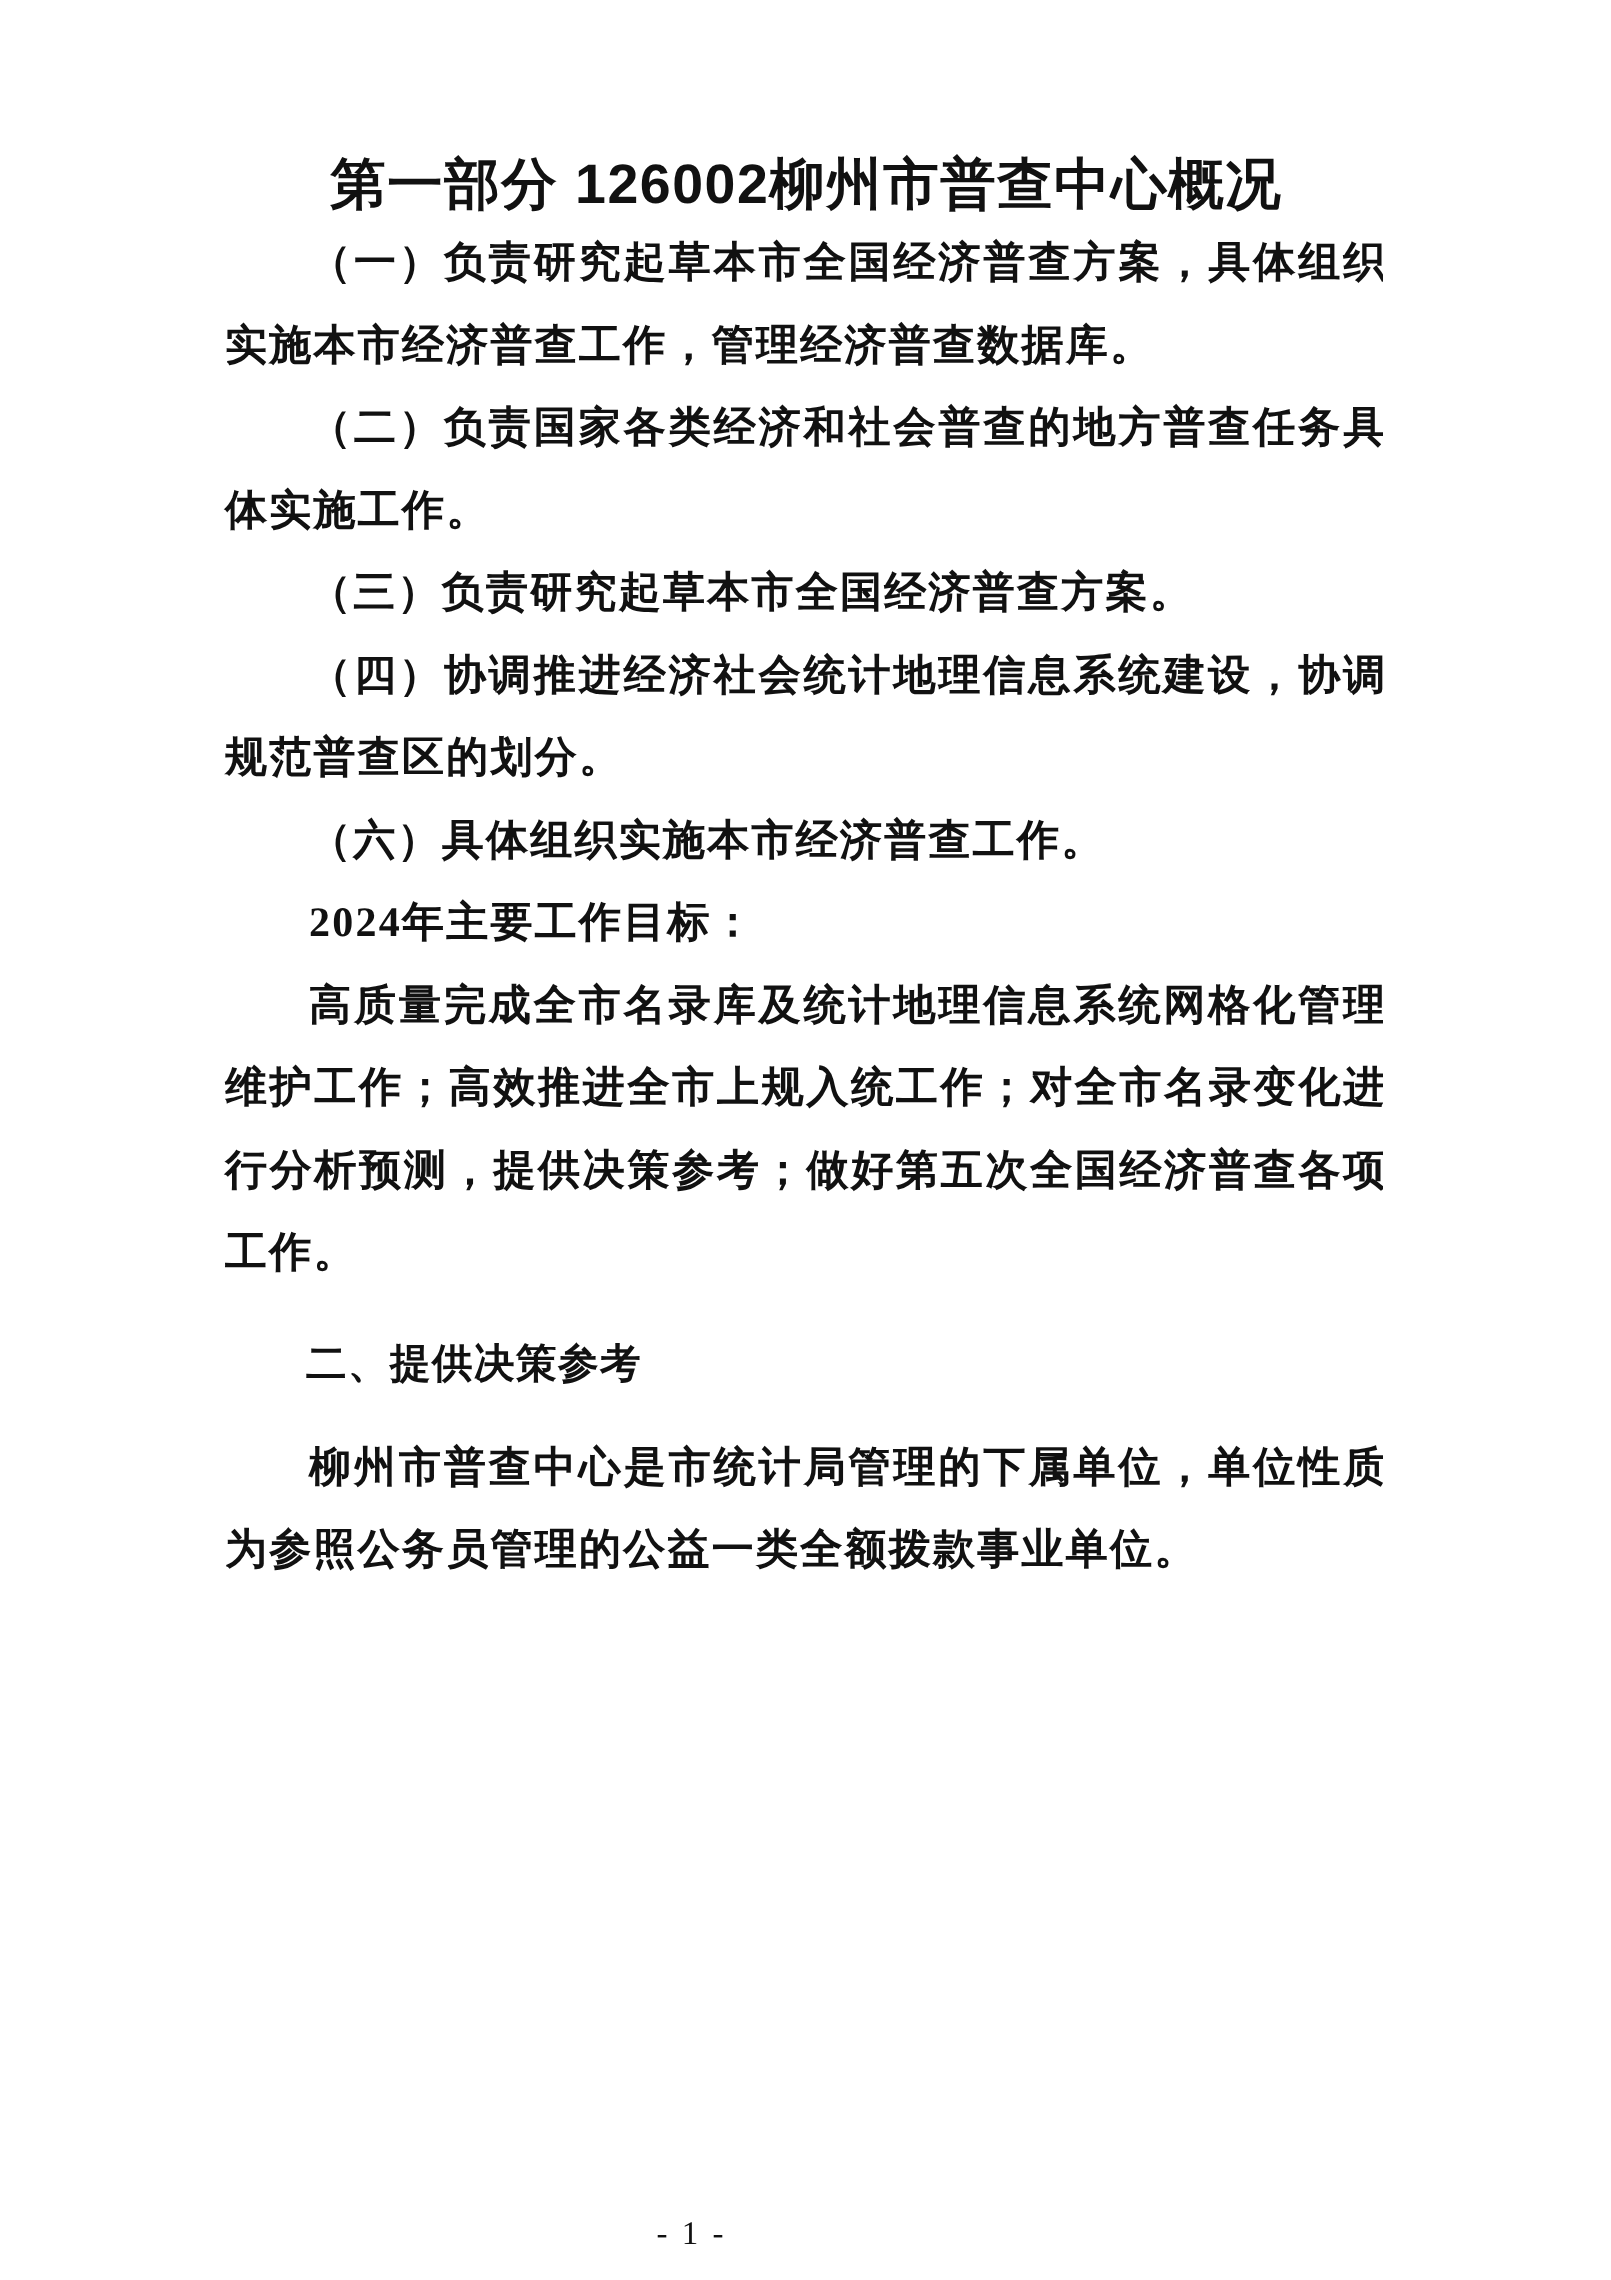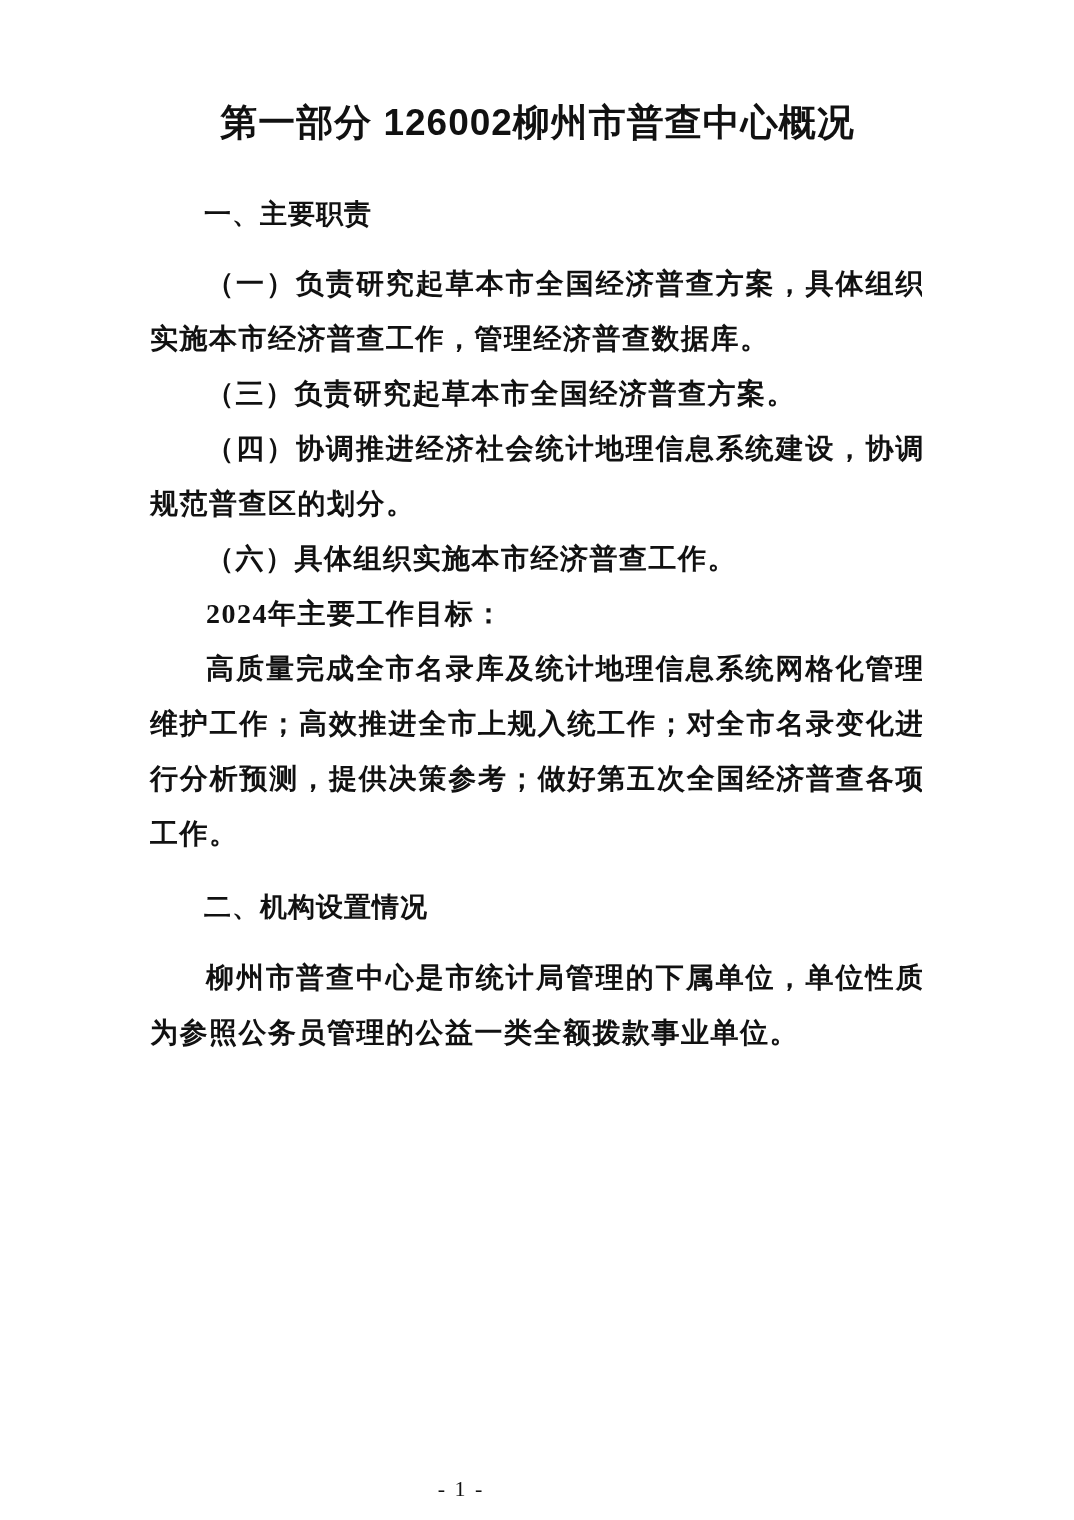--- a/index.html
+++ b/index.html
@@ -63,29 +63,29 @@
   }
 </style>
 </head>
 <body>
 
 <div class="page">
   <div class="content">
 
     <h1 class="doc-title">第一部分 126002柳州市普查中心概况</h1>
 
-    <h2 class="section-heading">一、主要职责</h2>
 
     <p class="body-para">（一）负责研究起草本市全国经济普查方案，具体组织实施本市经济普查工作，管理经济普查数据库。</p>
+    <p class="body-para">（二）负责国家各类经济和社会普查的地方普查任务具体实施工作。</p>
     <p class="body-para">（三）负责研究起草本市全国经济普查方案。</p>
     <p class="body-para">（四）协调推进经济社会统计地理信息系统建设，协调规范普查区的划分。</p>
     <p class="body-para">（六）具体组织实施本市经济普查工作。</p>
     <p class="body-para">2024年主要工作目标：</p>
     <p class="body-para">高质量完成全市名录库及统计地理信息系统网格化管理维护工作；高效推进全市上规入统工作；对全市名录变化进行分析预测，提供决策参考；做好第五次全国经济普查各项工作。</p>
 
-    <h2 class="section-heading second">二、机构设置情况</h2>
+    <h2 class="section-heading second">二、提供决策参考</h2>
 
     <p class="body-para">柳州市普查中心是市统计局管理的下属单位，单位性质为参照公务员管理的公益一类全额拨款事业单位。</p>
 
   </div>
 
   <div class="footer">- 1 -</div>
 </div>
 
 </body></html>

